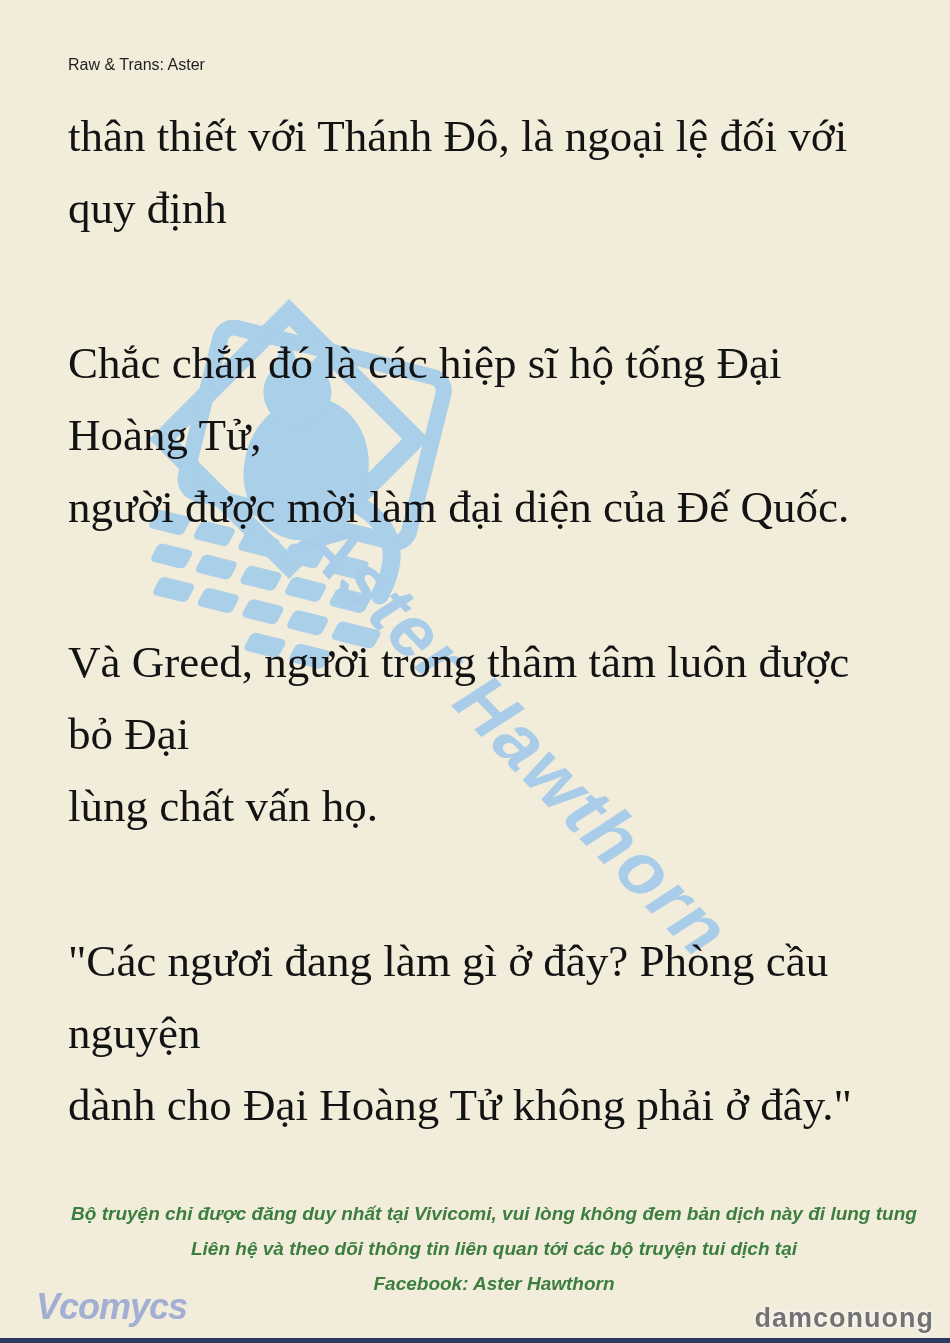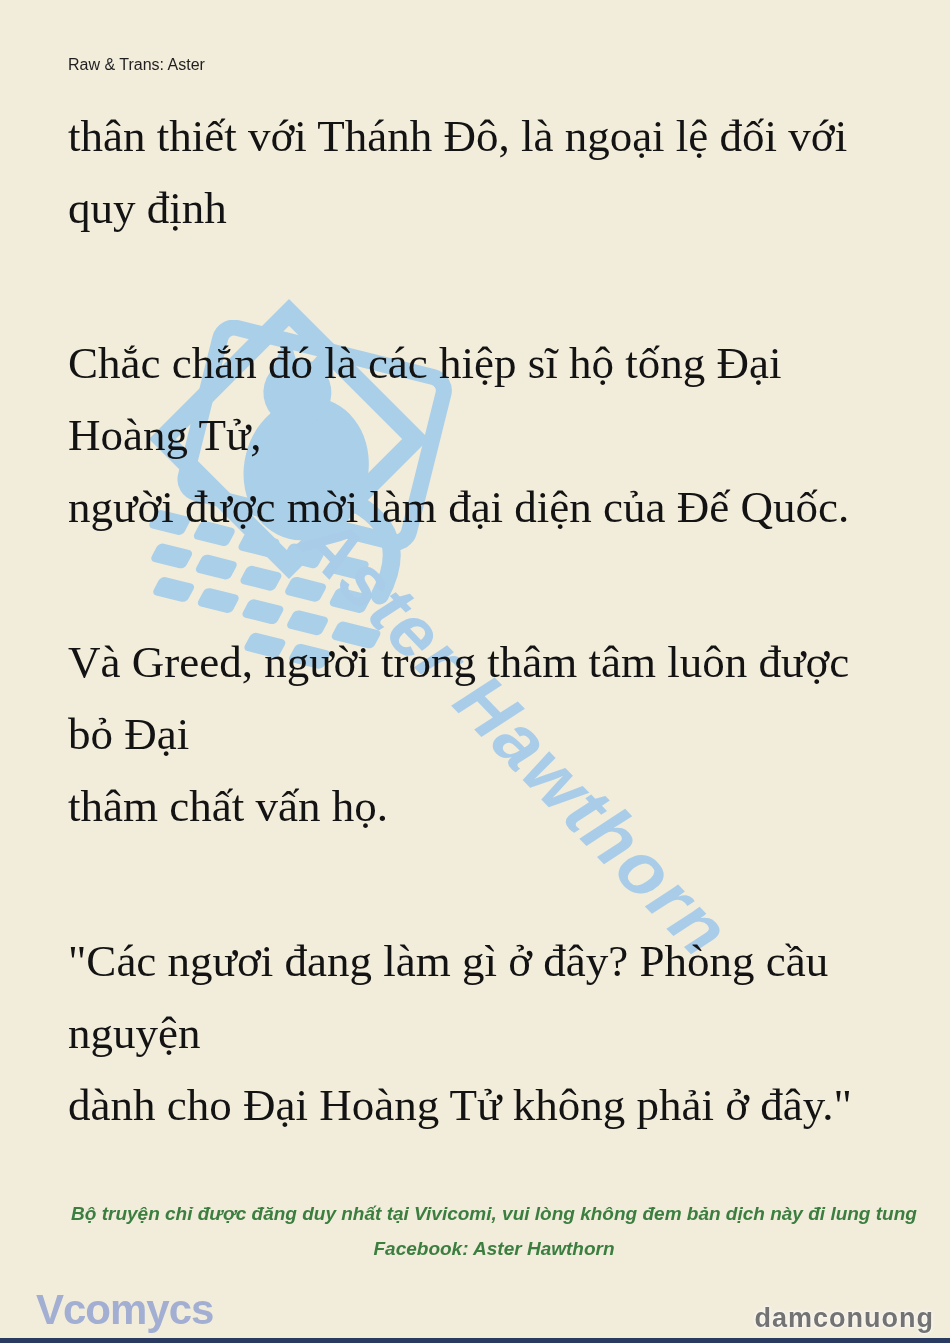--- a/index.html
+++ b/index.html
@@ -47,22 +47,22 @@
     font-family:"Liberation Sans", sans-serif;
     font-weight:bold;font-style:italic;
     font-size:19px;line-height:35px;
     color:#3b7e40;
     padding-left:38px;
   }
   .vcomycs{
     position:absolute;z-index:3;
     left:36px;top:1286px;
     font-family:"Liberation Sans", sans-serif;
-    font-weight:bold;
-    font-size:42px;letter-spacing:-1px;
+    font-weight:bold;font-style:italic;
+    font-size:36px;letter-spacing:-1px;
     color:#a2afd2;
   }
   .damconuong{
     position:absolute;z-index:3;
     right:16px;top:1303px;
     font-family:"Liberation Sans", sans-serif;
     font-weight:bold;
     font-size:27px;letter-spacing:1px;
     color:#737373;
     text-shadow:0 0 4px #ffffff,0 0 2px #ffffff;
@@ -121,31 +121,32 @@
   <div class="content">
     <div class="para">
       <div>thân thiết với Thánh Đô, là ngoại lệ đối với quy định</div>
     </div>
     <div class="para">
       <div>Chắc chắn đó là các hiệp sĩ hộ tống Đại Hoàng Tử,</div>
       <div>người được mời làm đại diện của Đế Quốc.</div>
     </div>
     <div class="para">
       <div>Và Greed, người trong thâm tâm luôn được bỏ Đại</div>
-      <div>thâm chất vấn họ.</div>
+      <div>lùng chất vấn họ.</div>
     </div>
     <div class="para">
       <div>"Các ngươi đang làm gì ở đây? Phòng cầu nguyện</div>
       <div>dành cho Đại Hoàng Tử không phải ở đây."</div>
     </div>
 
   </div>
 
   <div class="footer">
     <div>Bộ truyện chỉ được đăng duy nhất tại Vivicomi, vui lòng không đem bản dịch này đi lung tung</div>
+    <div>Liên hệ và theo dõi thông tin liên quan tới các bộ truyện tui dịch tại</div>
     <div>Facebook: Aster Hawthorn</div>
   </div>
 
   <div class="vcomycs">Vcomycs</div>
   <div class="damconuong">damconuong</div>
   <div class="bottom-bar"></div>
 
 </div>
 
 </body></html>

